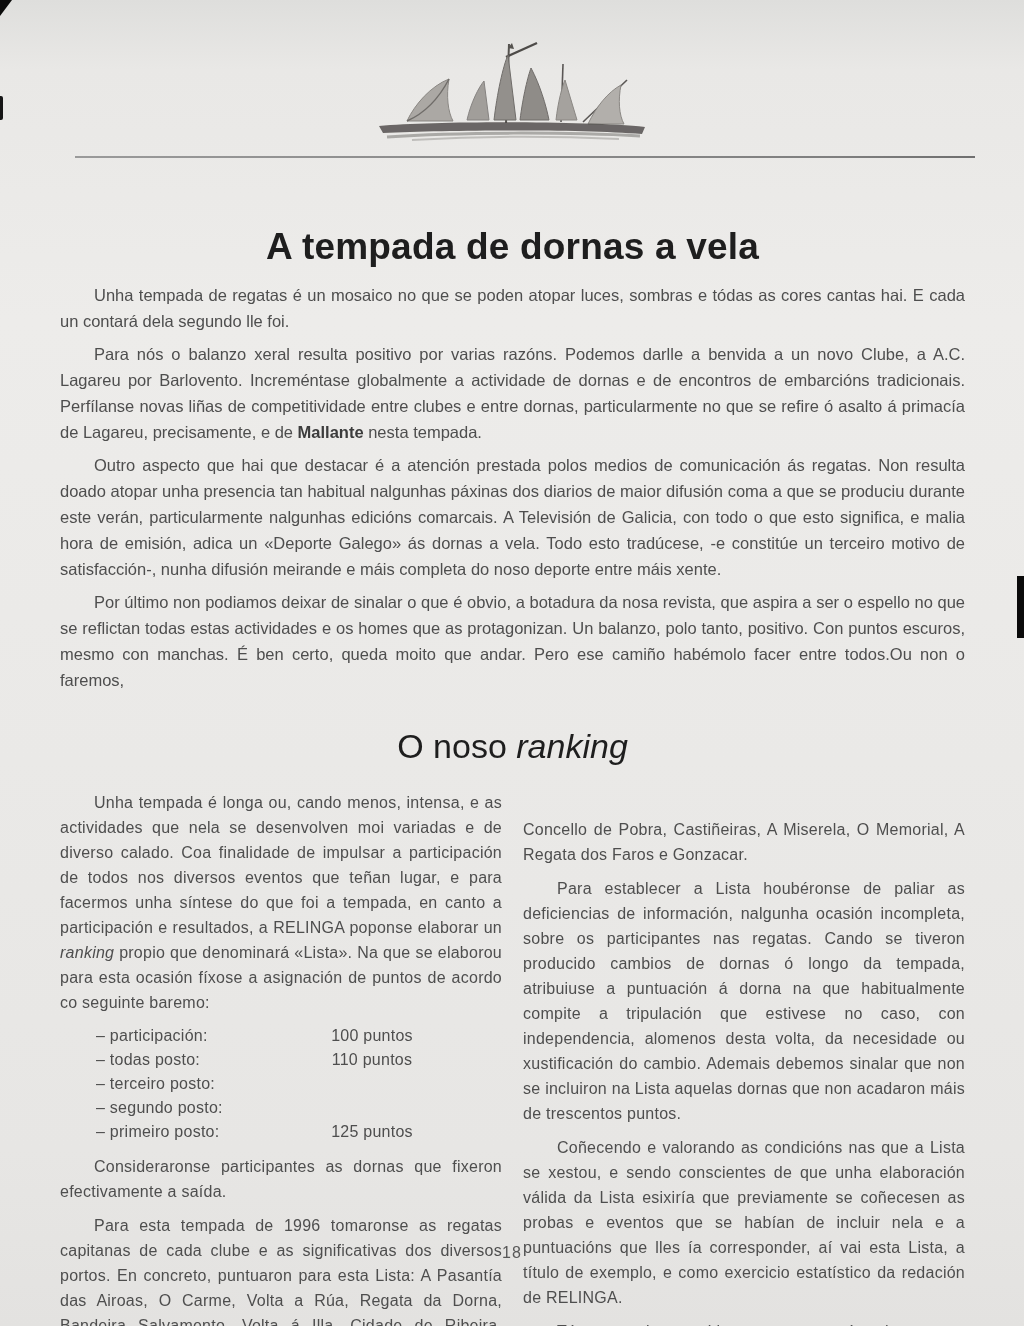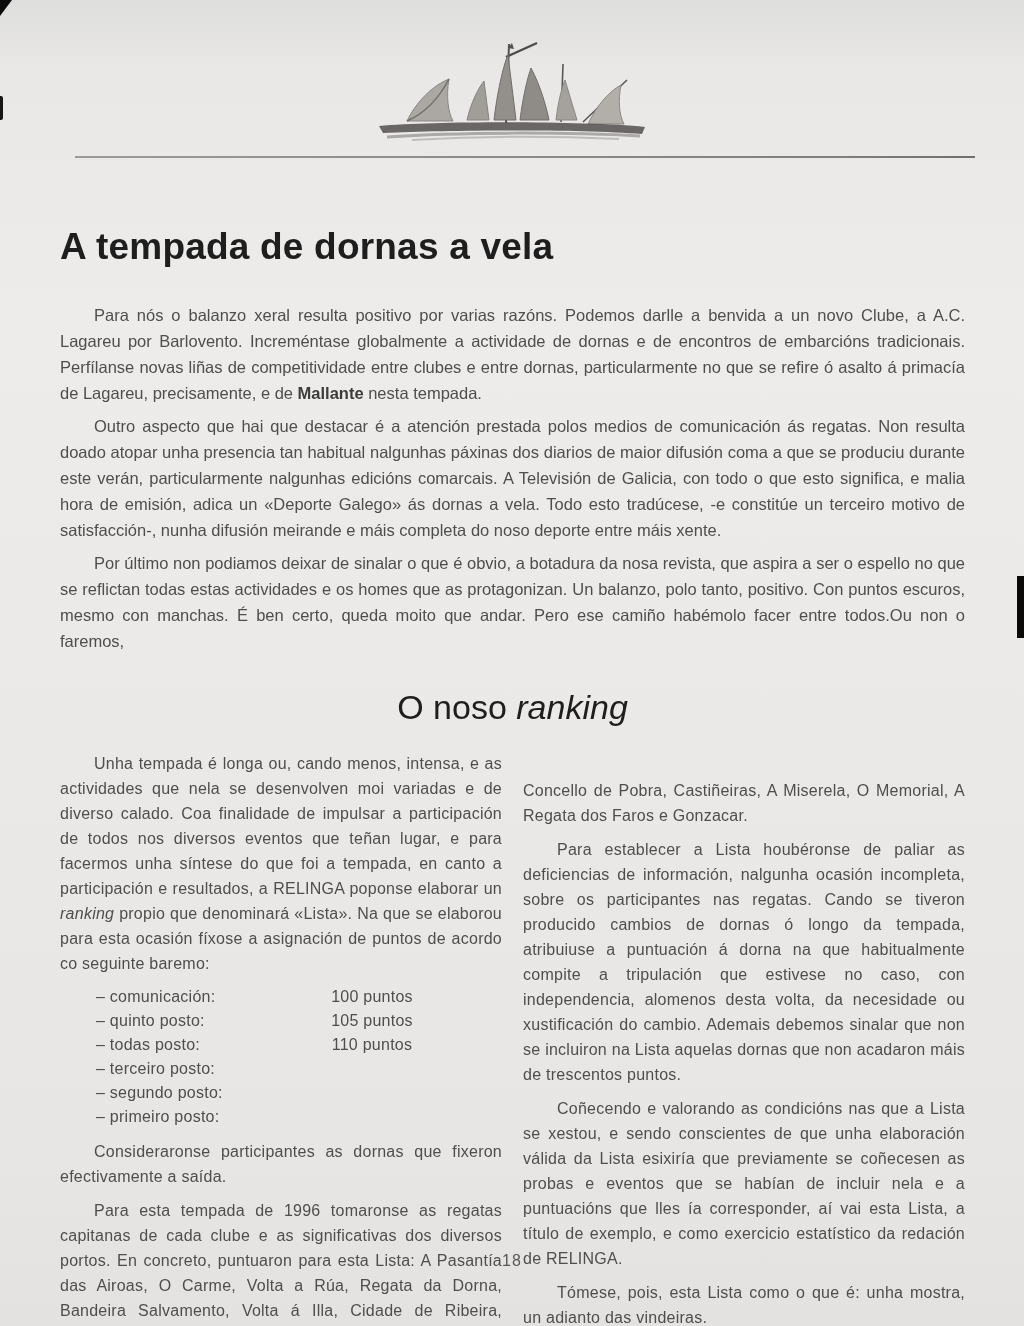--- a/index.html
+++ b/index.html
@@ -27,22 +27,22 @@
     position:absolute; right:0; top:576px; width:7px; height:62px; background:#0a0a0a;
   }
   .sketch-wrap { text-align:center; padding-top:24px; height:124px; }
   .rule {
     margin: 8px 49px 0 75px;
     height: 2px;
     background: linear-gradient(90deg, #9a9a9a, #7f7f7f 85%, #6f6f6f);
   }
   .content { padding: 0 59px 0 60px; }
   h1.main-title {
-    margin: 68px 0 34px 0;
-    text-align: left;
+    margin: 68px 0 14px 0;
+    text-align: center;
     font-size: 37px;
     font-weight: bold;
     letter-spacing: 0.2px;
     color: #1e1e1e;
   }
   .intro p {
     margin: 0 0 7px 0;
     font-size: 16.5px;
     line-height: 26px;
     text-align: justify;
@@ -62,21 +62,21 @@
   .col { flex: 1 1 0; font-size: 16px; line-height: 25px; text-align: justify; letter-spacing: 0.25px; color:#4e4e4e; }
   .col p { margin: 0 0 9px 0; text-indent: 34px; }
   .col p.no-indent { text-indent: 0; margin-top: 27px; }
   .scoring { margin: 2px 0 10px 0; }
   .score-row { display: flex; padding-left: 36px; line-height: 24px; }
   .score-label { width: 146px; flex: 0 0 146px; }
   .score-value { flex: 1; text-align: center; }
   .it { font-style: italic; }
   .page-number {
     position: absolute;
-    bottom: 56px; left: 0;
+    bottom: 64px; left: 0;
     width: 100%;
     text-align: center;
     font-size: 16px;
     color: #585858;
     letter-spacing: 1px;
   }
 </style>
 </head>
 <body>
 
@@ -120,59 +120,59 @@
     </svg>
   </div>
 
   <div class="rule"></div>
 
   <div class="content">
     <h1 class="main-title">A tempada de dornas a vela</h1>
 
     <div class="intro">
       <p>
+        <span>Unha tempada de regatas é un mosaico no que se poden atopar luces, sombras e tódas as cores cantas hai. E cada un contará dela segundo lle foi.</span>
+      </p>
+      <p>
         <span>Para nós o balanzo xeral resulta positivo por varias razóns. Podemos darlle a benvida a un novo Clube, a A.C. Lagareu por Barlovento. Increméntase globalmente a actividade de dornas e de encontros de embarcións tradicionais. Perfílanse novas liñas de competitividade entre clubes e entre dornas, particularmente no que se refire ó asalto á primacía de Lagareu, precisamente, e de </span><span class="bold-word">Mallante</span><span> nesta tempada.</span>
       </p>
       <p>
         <span>Outro aspecto que hai que destacar é a atención prestada polos medios de comunicación ás regatas. Non resulta doado atopar unha presencia tan habitual nalgunhas páxinas dos diarios de maior difusión coma a que se produciu durante este verán, particularmente nalgunhas edicións comarcais. A Televisión de Galicia, con todo o que esto significa, e malia hora de emisión, adica un «Deporte Galego» ás dornas a vela. Todo esto tradúcese, -e constitúe un terceiro motivo de satisfacción-, nunha difusión meirande e máis completa do noso deporte entre máis xente.</span>
       </p>
       <p>
         <span>Por último non podiamos deixar de sinalar o que é obvio, a botadura da nosa revista, que aspira a ser o espello no que se reflictan todas estas actividades e os homes que as protagonizan. Un balanzo, polo tanto, positivo. Con puntos escuros, mesmo con manchas. É ben certo, queda moito que andar. Pero ese camiño habémolo facer entre todos.Ou non o faremos,</span>
       </p>
     </div>
 
     <h2 class="ranking-title"><span>O noso </span><span class="it">ranking</span></h2>
 
     <div class="columns">
 
       <div class="col">
         <p>
           <span>Unha tempada é longa ou, cando menos, intensa, e as actividades que nela se desenvolven moi variadas e de diverso calado. Coa finalidade de impulsar a participación de todos nos diversos eventos que teñan lugar, e para facermos unha síntese do que foi a tempada, en canto a participación e resultados, a RELINGA poponse elaborar un </span><span class="it">ranking</span><span> propio que denominará «Lista». Na que se elaborou para esta ocasión fíxose a asignación de puntos de acordo co seguinte baremo:</span>
         </p>
         <div class="scoring">
           <div class="score-row">
-            <span class="score-label">– comunicación:</span>
+            <span class="score-label">– participación:</span>
             <span class="score-value">100 puntos</span>
-          </div>
-          <div class="score-row">
-            <span class="score-label">– quinto posto:</span>
-            <span class="score-value">105 puntos</span>
           </div>
           <div class="score-row">
             <span class="score-label">– todas posto:</span>
             <span class="score-value">110 puntos</span>
           </div>
           <div class="score-row">
             <span class="score-label">– terceiro posto:</span>
           </div>
           <div class="score-row">
             <span class="score-label">– segundo posto:</span>
           </div>
           <div class="score-row">
             <span class="score-label">– primeiro posto:</span>
+            <span class="score-value">125 puntos</span>
           </div>
         </div>
         <p>
           <span>Consideraronse participantes as dornas que fixeron efectivamente a saída.</span>
         </p>
         <p>
           <span>Para esta tempada de 1996 tomaronse as regatas capitanas de cada clube e as significativas dos diversos portos. En concreto, puntuaron para esta Lista: A Pasantía das Airoas, O Carme, Volta a Rúa, Regata da Dorna, Bandeira Salvamento, Volta á Illa, Cidade de Ribeira, Bandeira</span>
         </p>
       </div>
 

